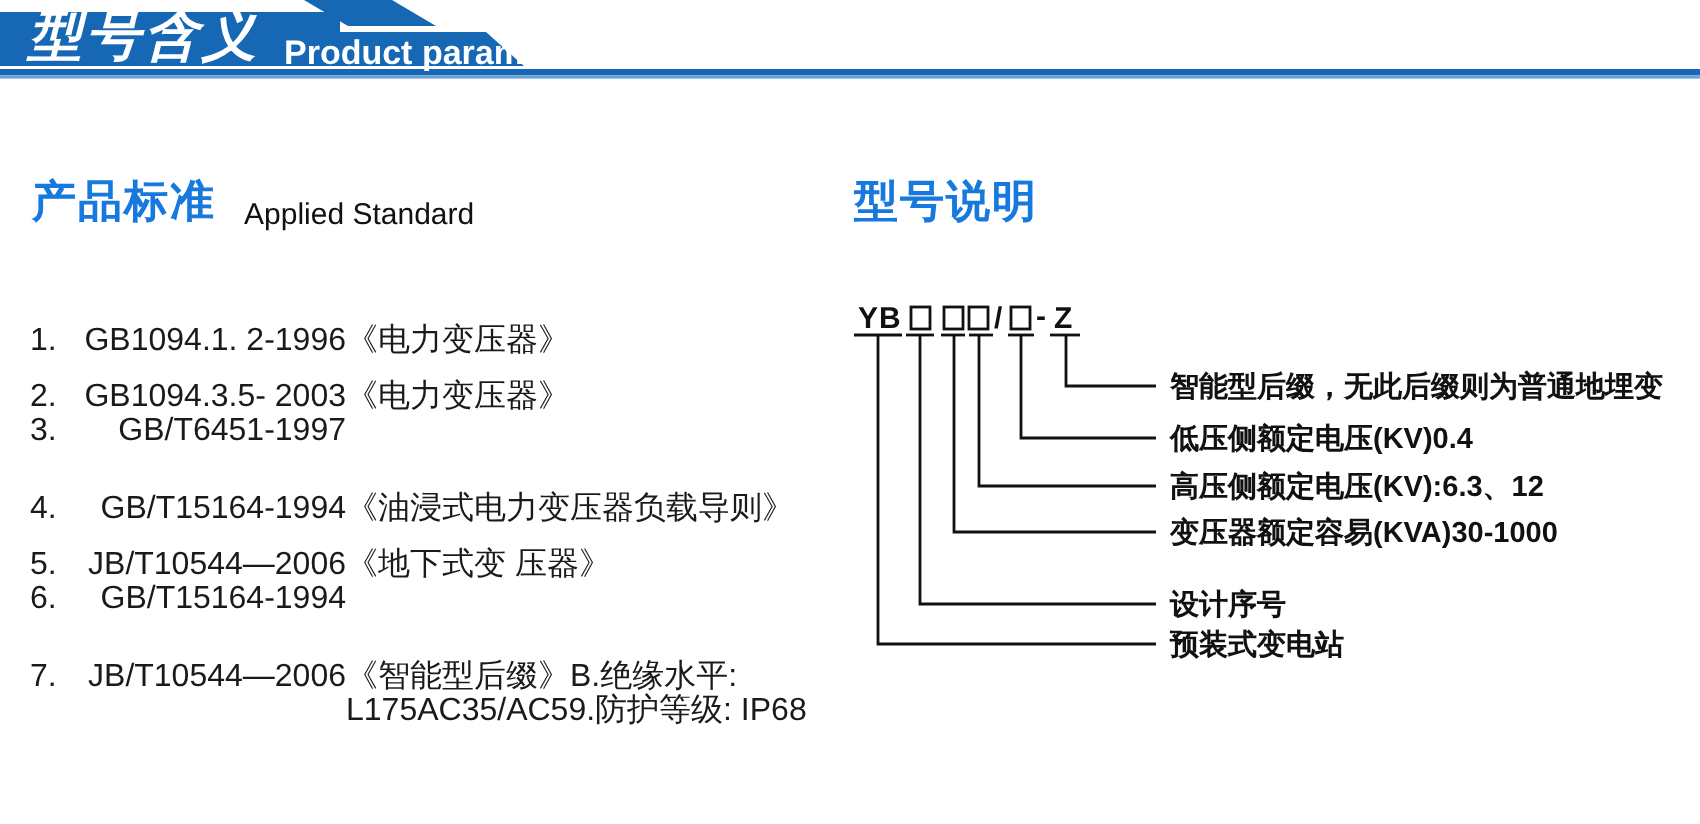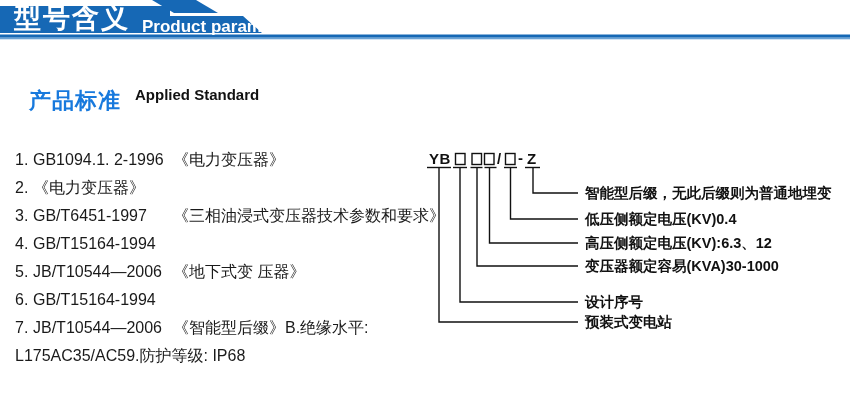--- a/index.html
+++ b/index.html
@@ -4,39 +4,39 @@
 <style>
   html,body{margin:0;padding:0;}
   body{
     width:850px;height:412px;position:relative;overflow:hidden;background:#ffffff;
     font-family:"Liberation Sans","DejaVu Sans",sans-serif;color:#1a1a1a;
   }
   
   .banner-svg{position:absolute;left:0;top:0;width:850px;height:42px;display:block;}
   .banner-title{
     position:absolute;left:14px;top:3px;color:#ffffff;font-size:27px;font-weight:bold;
-    letter-spacing:2px;line-height:30px;white-space:nowrap;
+    letter-spacing:2px;line-height:30px;white-space:nowrap;font-style:italic;
   }
   .banner-sub{
     position:absolute;left:142px;top:17px;color:#ffffff;font-size:17px;font-weight:bold;
     white-space:nowrap;
   }
   
-  .sec-title{position:absolute;display:flex;align-items:flex-start;white-space:nowrap;margin-left:13px;}
+  .sec-title{position:absolute;display:flex;align-items:flex-end;white-space:nowrap;}
   .sec-title .cn{font-size:22px;font-weight:bold;color:#1779dd;letter-spacing:1px;}
-  .sec-title .en{font-size:15px;color:#111111;margin-left:14px;font-weight:bold;}
+  .sec-title .en{font-size:15px;color:#111111;margin-left:14px;font-weight:normal;}
   #applied-title{left:16px;top:86px;}
   #type-title{left:427px;top:86px;}
   
   .std-list{position:absolute;left:15px;top:146px;width:420px;}
   .std-row{display:flex;align-items:baseline;height:28px;line-height:28px;font-size:16px;white-space:nowrap;}
   .std-num{width:18px;flex:0 0 18px;}
-  .std-code{width:140px;flex:0 0 140px;}
-  .std-desc{flex:1;}
-  .std-cont{height:28px;line-height:28px;font-size:16px;white-space:nowrap;}
+  .std-code{width:140px;flex:0 0 140px;text-align:right;}
+  .std-desc{flex:1;margin-top:11px;}
+  .std-cont{margin-left:158px;height:28px;line-height:28px;font-size:16px;white-space:nowrap;}
   
   .diagram-svg{position:absolute;left:420px;top:140px;width:430px;height:205px;overflow:visible;display:block;}
   .diagram-svg text{fill:#111111;}
   .dg-code{font-size:15px;font-weight:bold;letter-spacing:.5px;}
   .dg-label{font-size:14.5px;font-weight:bold;}
 </style>
 </head>
 <body>
 
 <div>
@@ -59,49 +59,51 @@
 </div>
 
 <div class="std-list">
   <div class="std-row">
     <span class="std-num">1.</span>
     <span class="std-code">GB1094.1. 2-1996</span>
     <span class="std-desc">《电力变压器》</span>
   </div>
   <div class="std-row">
     <span class="std-num">2.</span>
+    <span class="std-code">GB1094.3.5- 2003</span>
     <span class="std-desc">《电力变压器》</span>
   </div>
   <div class="std-row">
     <span class="std-num">3.</span>
     <span class="std-code">GB/T6451-1997</span>
-    <span class="std-desc">《三相油浸式变压器技术参数和要求》</span>
   </div>
   <div class="std-row">
     <span class="std-num">4.</span>
     <span class="std-code">GB/T15164-1994</span>
+    <span class="std-desc">《油浸式电力变压器负载导则》</span>
   </div>
   <div class="std-row">
     <span class="std-num">5.</span>
     <span class="std-code">JB/T10544—2006</span>
     <span class="std-desc">《地下式变 压器》</span>
   </div>
   <div class="std-row">
     <span class="std-num">6.</span>
     <span class="std-code">GB/T15164-1994</span>
   </div>
   <div class="std-row">
     <span class="std-num">7.</span>
     <span class="std-code">JB/T10544—2006</span>
     <span class="std-desc">《智能型后缀》B.绝缘水平:</span>
   </div>
   <div class="std-cont">L175AC35/AC59.防护等级: IP68</div>
 </div>
 
 <div id="type-title" class="sec-title">
+  <span class="cn">型号说明</span>
 </div>
 
 <svg class="diagram-svg" viewBox="0 0 430 205">
   <g stroke="#111111" stroke-width="1.4" fill="none">
 
     <line x1="7" y1="27.5" x2="31" y2="27.5"></line>
     <line x1="33" y1="27.5" x2="47" y2="27.5"></line>
     <line x1="50.5" y1="27.5" x2="62.5" y2="27.5"></line>
     <line x1="64.5" y1="27.5" x2="76.5" y2="27.5"></line>
     <line x1="84" y1="27.5" x2="97" y2="27.5"></line>

